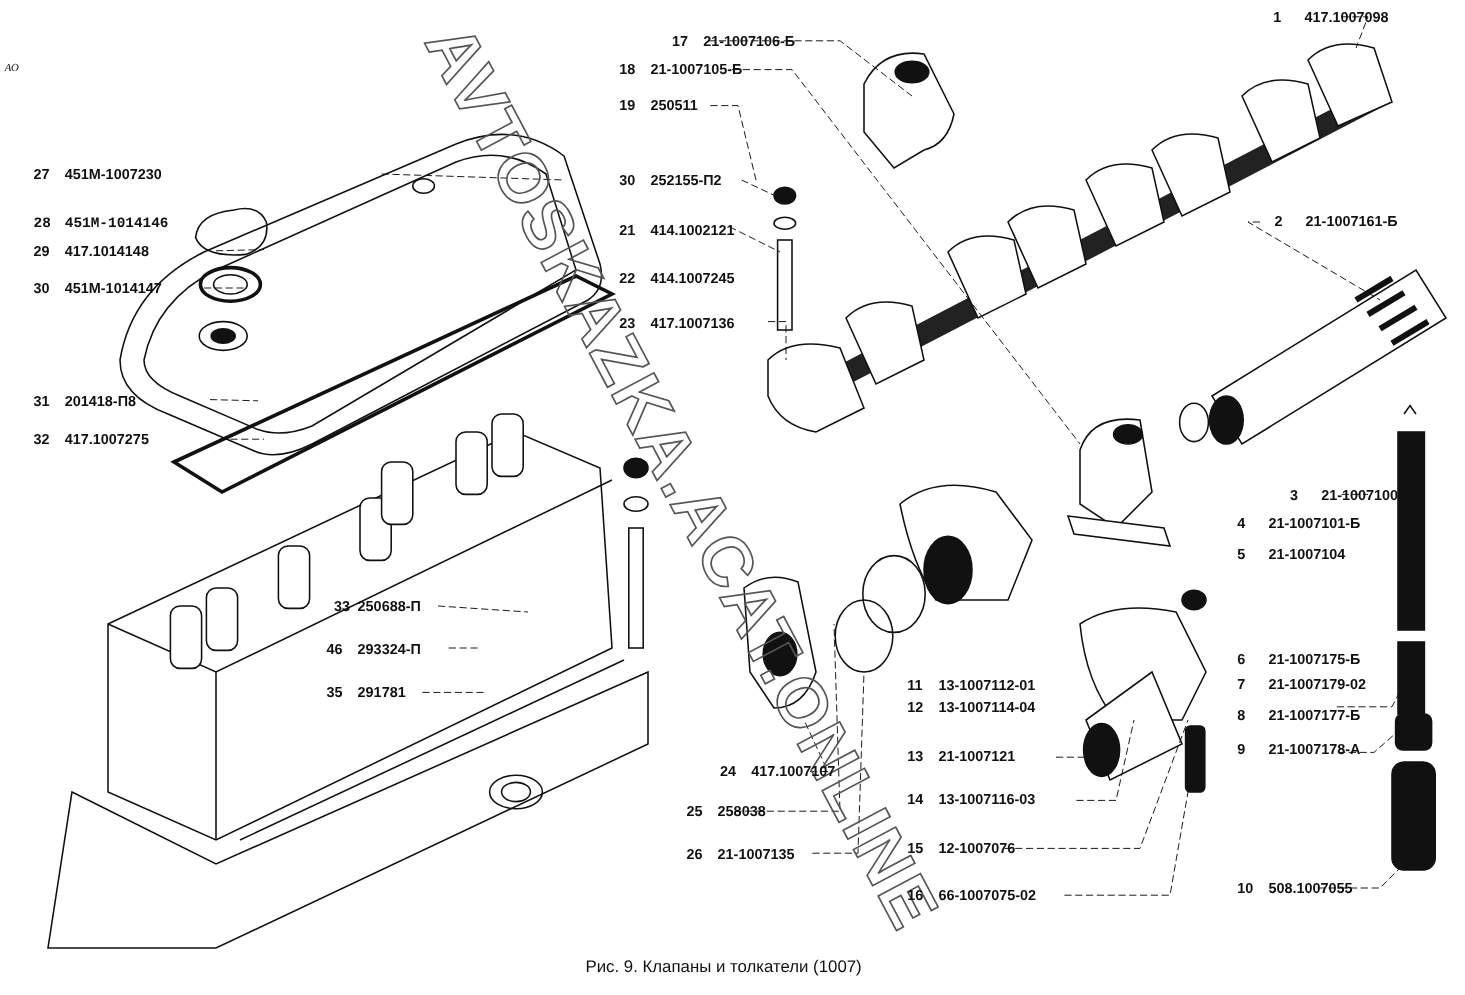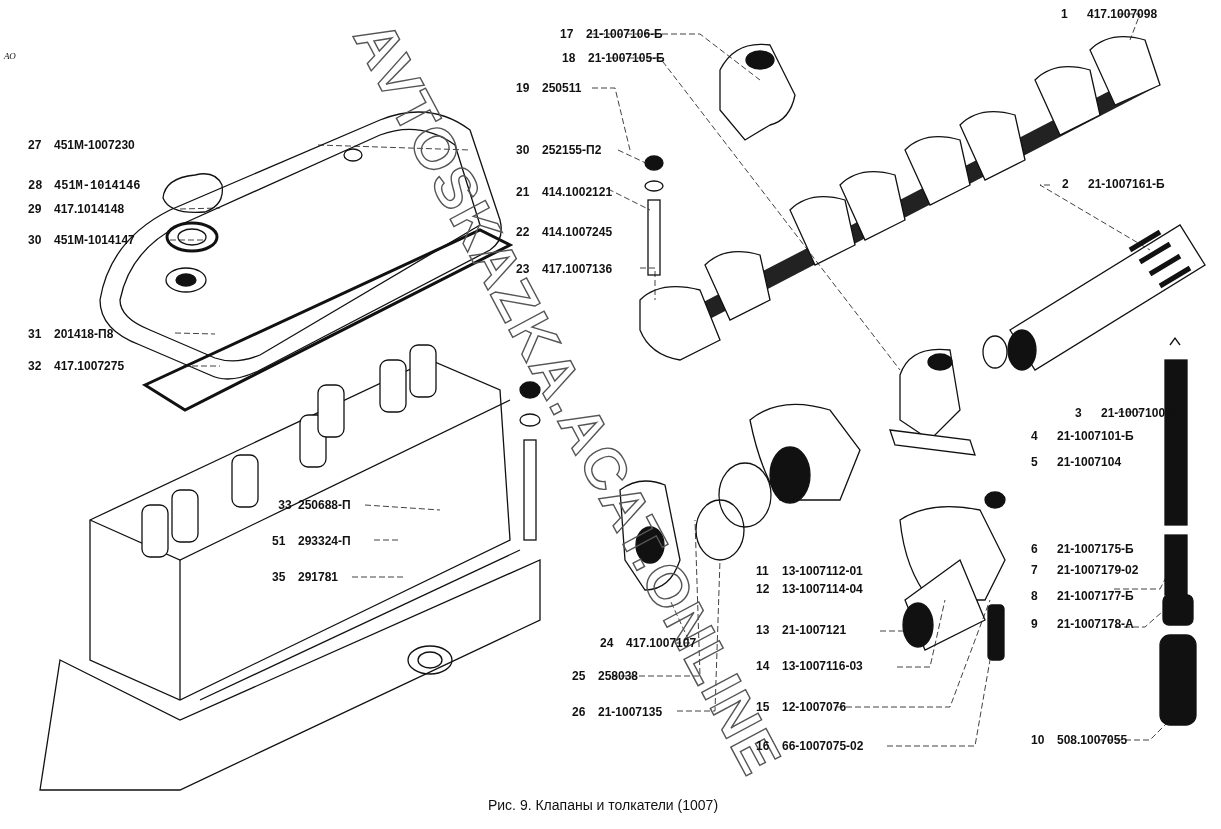--- a/index.html
+++ b/index.html
@@ -164,32 +164,32 @@
 <div class="lbl" style="left:1031px;top:589px;"><span class="num">8</span><span>21-1007177-Б</span></div>
 <div class="lbl" style="left:1031px;top:617px;"><span class="num">9</span><span>21-1007178-А</span></div>
 <div class="lbl" style="left:1031px;top:733px;"><span class="num">10</span><span>508.1007055</span></div>
 <div class="lbl" style="left:756px;top:564px;"><span class="num">11</span><span>13-1007112-01</span></div>
 <div class="lbl" style="left:756px;top:582px;"><span class="num">12</span><span>13-1007114-04</span></div>
 <div class="lbl" style="left:756px;top:623px;"><span class="num">13</span><span>21-1007121</span></div>
 <div class="lbl" style="left:756px;top:659px;"><span class="num">14</span><span>13-1007116-03</span></div>
 <div class="lbl" style="left:756px;top:700px;"><span class="num">15</span><span>12-1007076</span></div>
 <div class="lbl" style="left:756px;top:739px;"><span class="num">16</span><span>66-1007075-02</span></div>
 <div class="lbl" style="left:516px;top:27px;margin-left:44px;"><span class="num">17</span><span>21-1007106-Б</span></div>
-<div class="lbl" style="left:516px;top:51px;margin-left:46px;"><span class="num">18</span><span>21-1007105-Б</span></div>
+<div class="lbl" style="left:516px;top:51px;"><span class="num">18</span><span>21-1007105-Б</span></div>
 <div class="lbl" style="left:516px;top:81px;"><span class="num">19</span><span>250511</span></div>
 <div class="lbl" style="left:516px;top:143px;"><span class="num">30</span><span>252155-П2</span></div>
 <div class="lbl" style="left:516px;top:185px;"><span class="num">21</span><span>414.1002121</span></div>
 <div class="lbl" style="left:516px;top:225px;"><span class="num">22</span><span>414.1007245</span></div>
 <div class="lbl" style="left:516px;top:262px;"><span class="num">23</span><span>417.1007136</span></div>
 <div class="lbl" style="left:572px;top:636px;margin-left:28px;"><span class="num">24</span><span>417.1007107</span></div>
 <div class="lbl" style="left:572px;top:669px;"><span class="num">25</span><span>258038</span></div>
 <div class="lbl" style="left:572px;top:705px;"><span class="num">26</span><span>21-1007135</span></div>
 <div class="lbl" style="left:28px;top:138px;"><span class="num">27</span><span>451М-1007230</span></div>
 <div class="lbl" style="left:28px;top:179px;font-family:Liberation Mono, monospace;"><span class="num">28</span><span>451М-1014146</span></div>
 <div class="lbl" style="left:28px;top:202px;"><span class="num">29</span><span>417.1014148</span></div>
 <div class="lbl" style="left:28px;top:233px;"><span class="num">30</span><span>451М-1014147</span></div>
 <div class="lbl" style="left:28px;top:327px;"><span class="num">31</span><span>201418-П8</span></div>
 <div class="lbl" style="left:28px;top:359px;"><span class="num">32</span><span>417.1007275</span></div>
 <div class="lbl" style="left:272px;top:498px;text-align:center;"><span class="num">33</span><span>250688-П</span></div>
-<div class="lbl" style="left:272px;top:534px;"><span class="num">51</span><span>293324-П</span></div>
+<div class="lbl" style="left:272px;top:534px;"><span class="num">46</span><span>293324-П</span></div>
 <div class="lbl" style="left:272px;top:570px;"><span class="num">35</span><span>291781</span></div>
 
 <div class="caption">Рис. 9. Клапаны и толкатели (1007)</div>
 
 </body></html>

